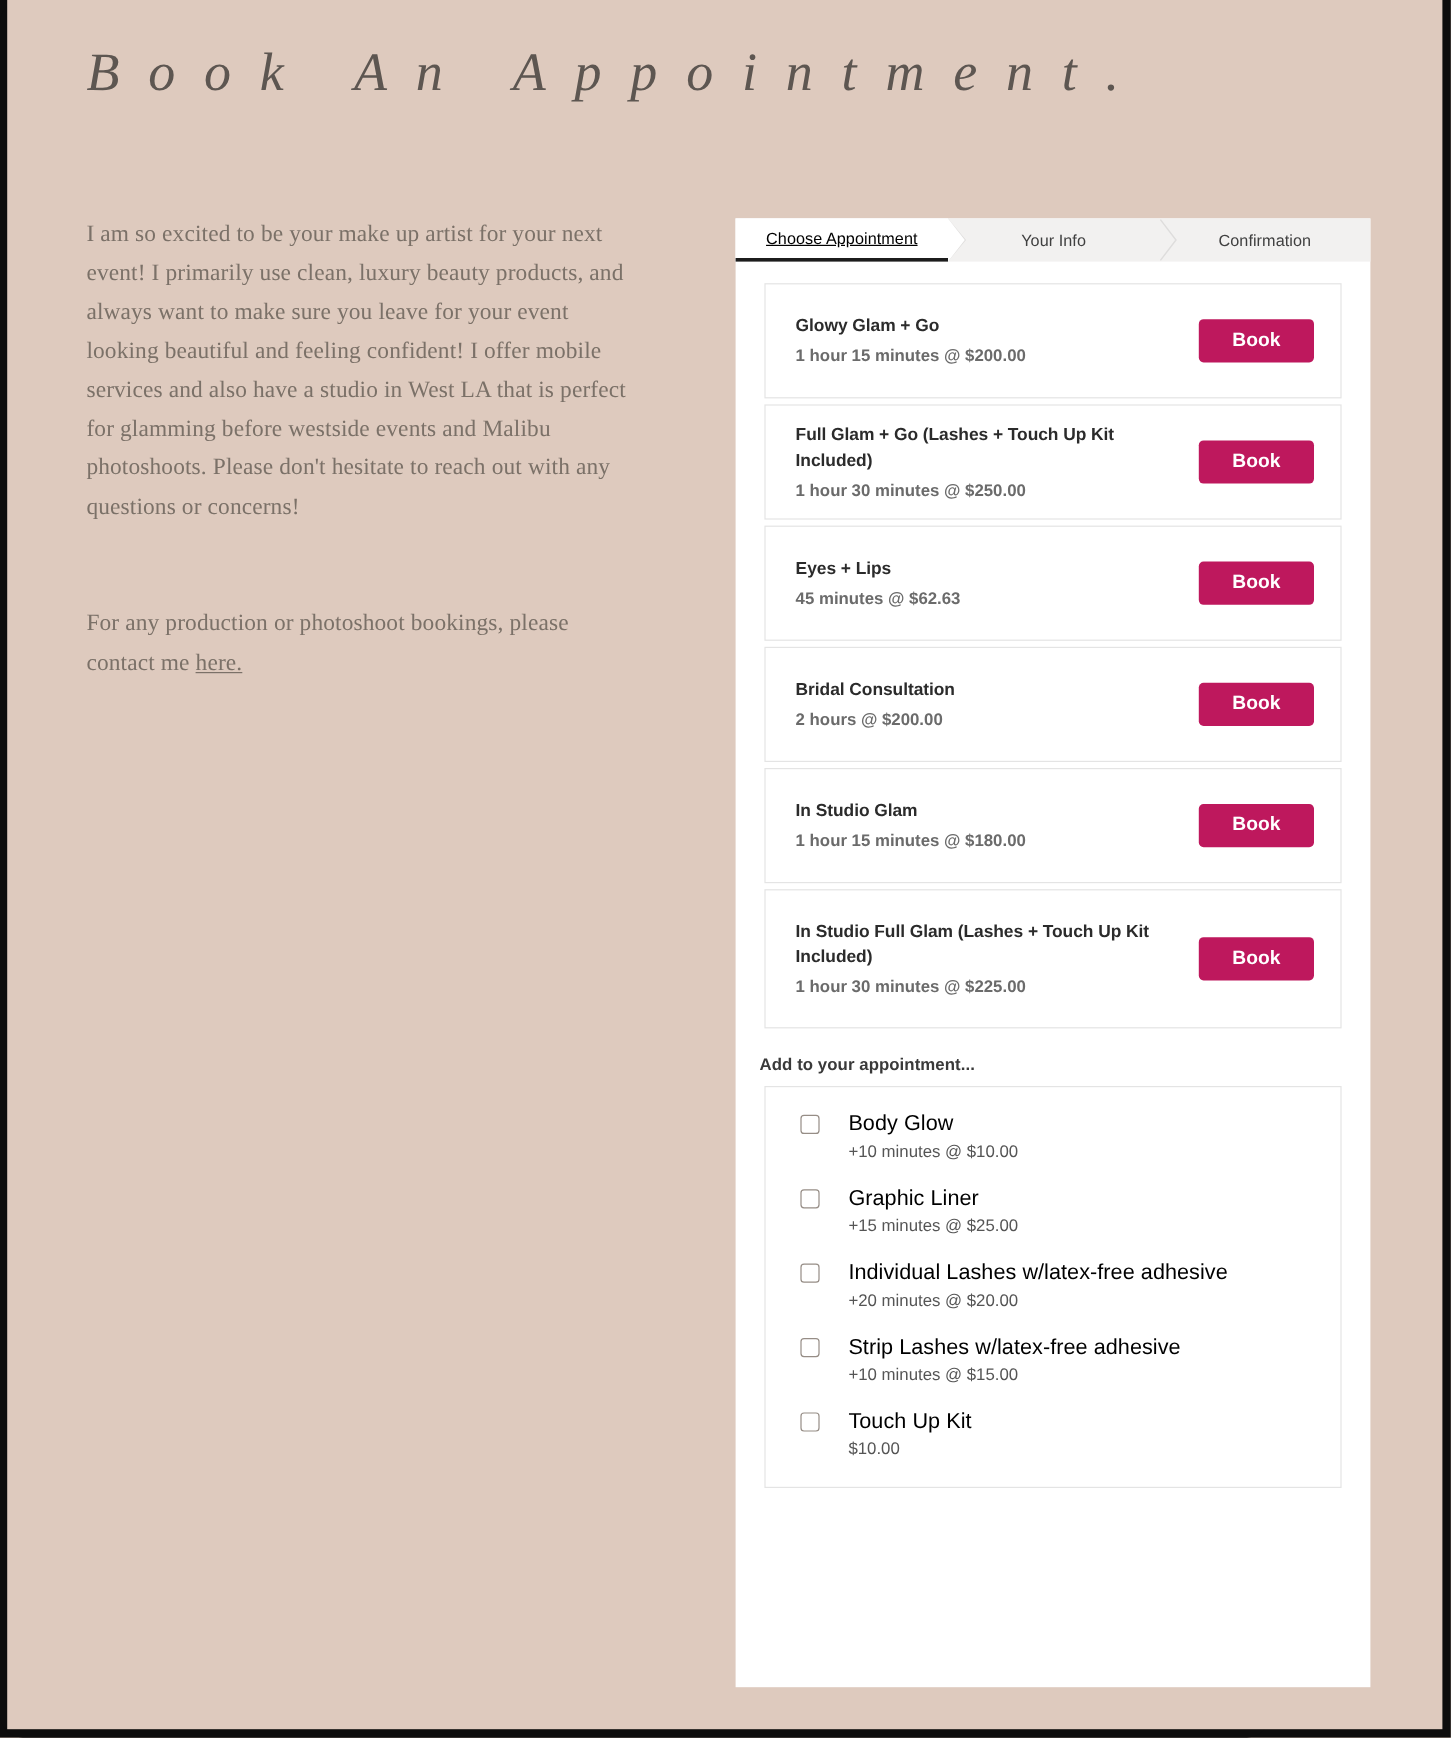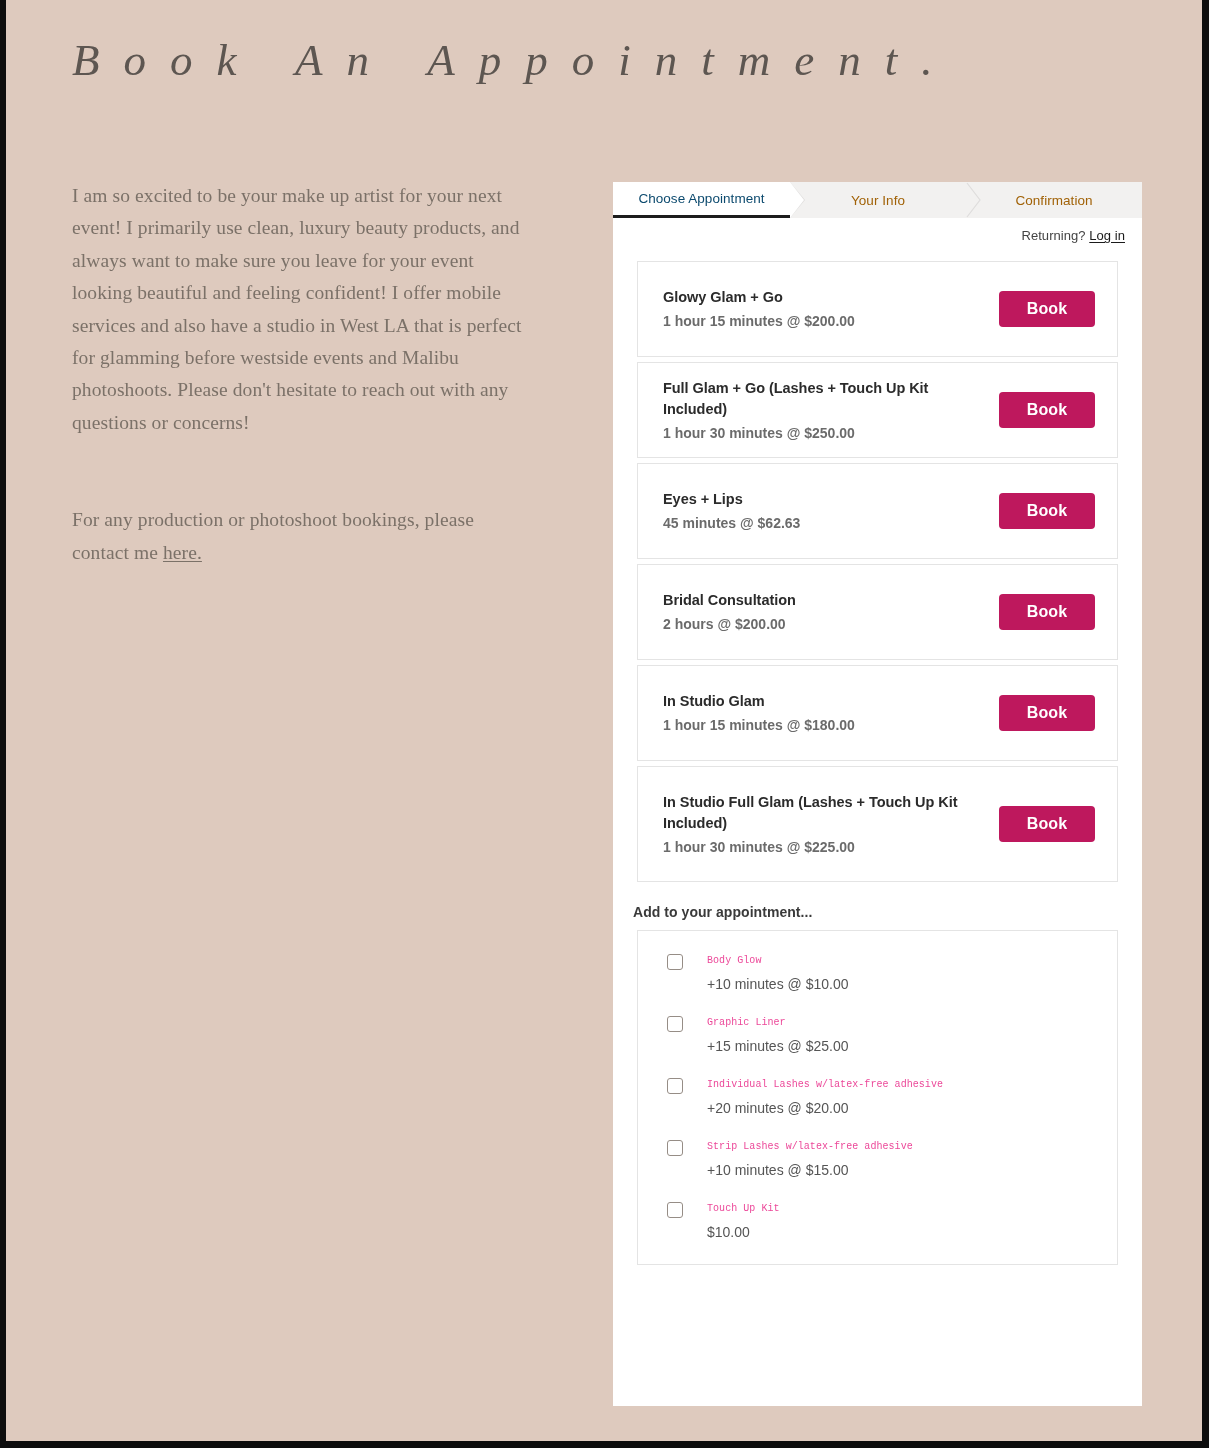--- a/index.html
+++ b/index.html
@@ -94,33 +94,34 @@
   }
 
   .tab {
     position: relative;
     flex: 0 0 auto;
     height: 36px;
     display: flex;
     align-items: center;
     justify-content: center;
     font-size: 13.5px;
-    color: #a16207;
+    color: #404040;
     letter-spacing: 0.05px;
     white-space: nowrap;
   }
 
   .tab.t1 { width: 177px; }
   .tab.t2 { width: 176px; }
   .tab.t3 { width: 176px; }
 
   .tab.active {
     background: #ffffff;
-    color: #0c4a6e;
+    color: #000000;
     border-bottom: 3px solid #1c1c1c;
+    text-decoration: underline;
   }
 
   
   .tab.active::after {
     content: "";
     position: absolute;
     right: -14px;
     top: 0;
     width: 0; height: 0;
     border-top: 18px solid transparent;
@@ -255,25 +256,24 @@
     background: #ffffff;
     margin-top: 3px;
     cursor: pointer;
   }
 
   .addon-text {
     margin-left: 24px;
   }
 
   .addon-name {
-    font-size: 10px;
-    color: #ec4899;
+    font-size: 18px;
+    color: #000000;
     line-height: 20px;
     letter-spacing: 0.05px;
-    font-family: Liberation Mono, monospace;
   }
 
   .addon-meta {
     font-size: 14px;
     color: #555555;
     margin-top: 3px;
     line-height: 20px;
   }
 </style>
 </head>
@@ -301,24 +301,20 @@
           <span>Your Info</span>
         </div>
         <div class="tab t3">
           <span>Confirmation</span>
         </div>
         <svg class="tab-divider" viewBox="0 0 16 36">
           <path d="M1 1 L14 18 L1 35" fill="none" stroke="#dedddc" stroke-width="1.2"></path>
         </svg>
       </div>
 
-      <div class="returning-row">
-        <span>Returning?</span>
-        <a class="login-link" href="#">Log in</a>
-      </div>
 
       <div class="service-list">
 
         <div class="service-card">
           <div class="svc-text">
             <div class="svc-name">Glowy Glam + Go</div>
             <div class="svc-meta">1 hour 15 minutes @ $200.00</div>
           </div>
           <button class="book-btn">Book</button>
         </div>

